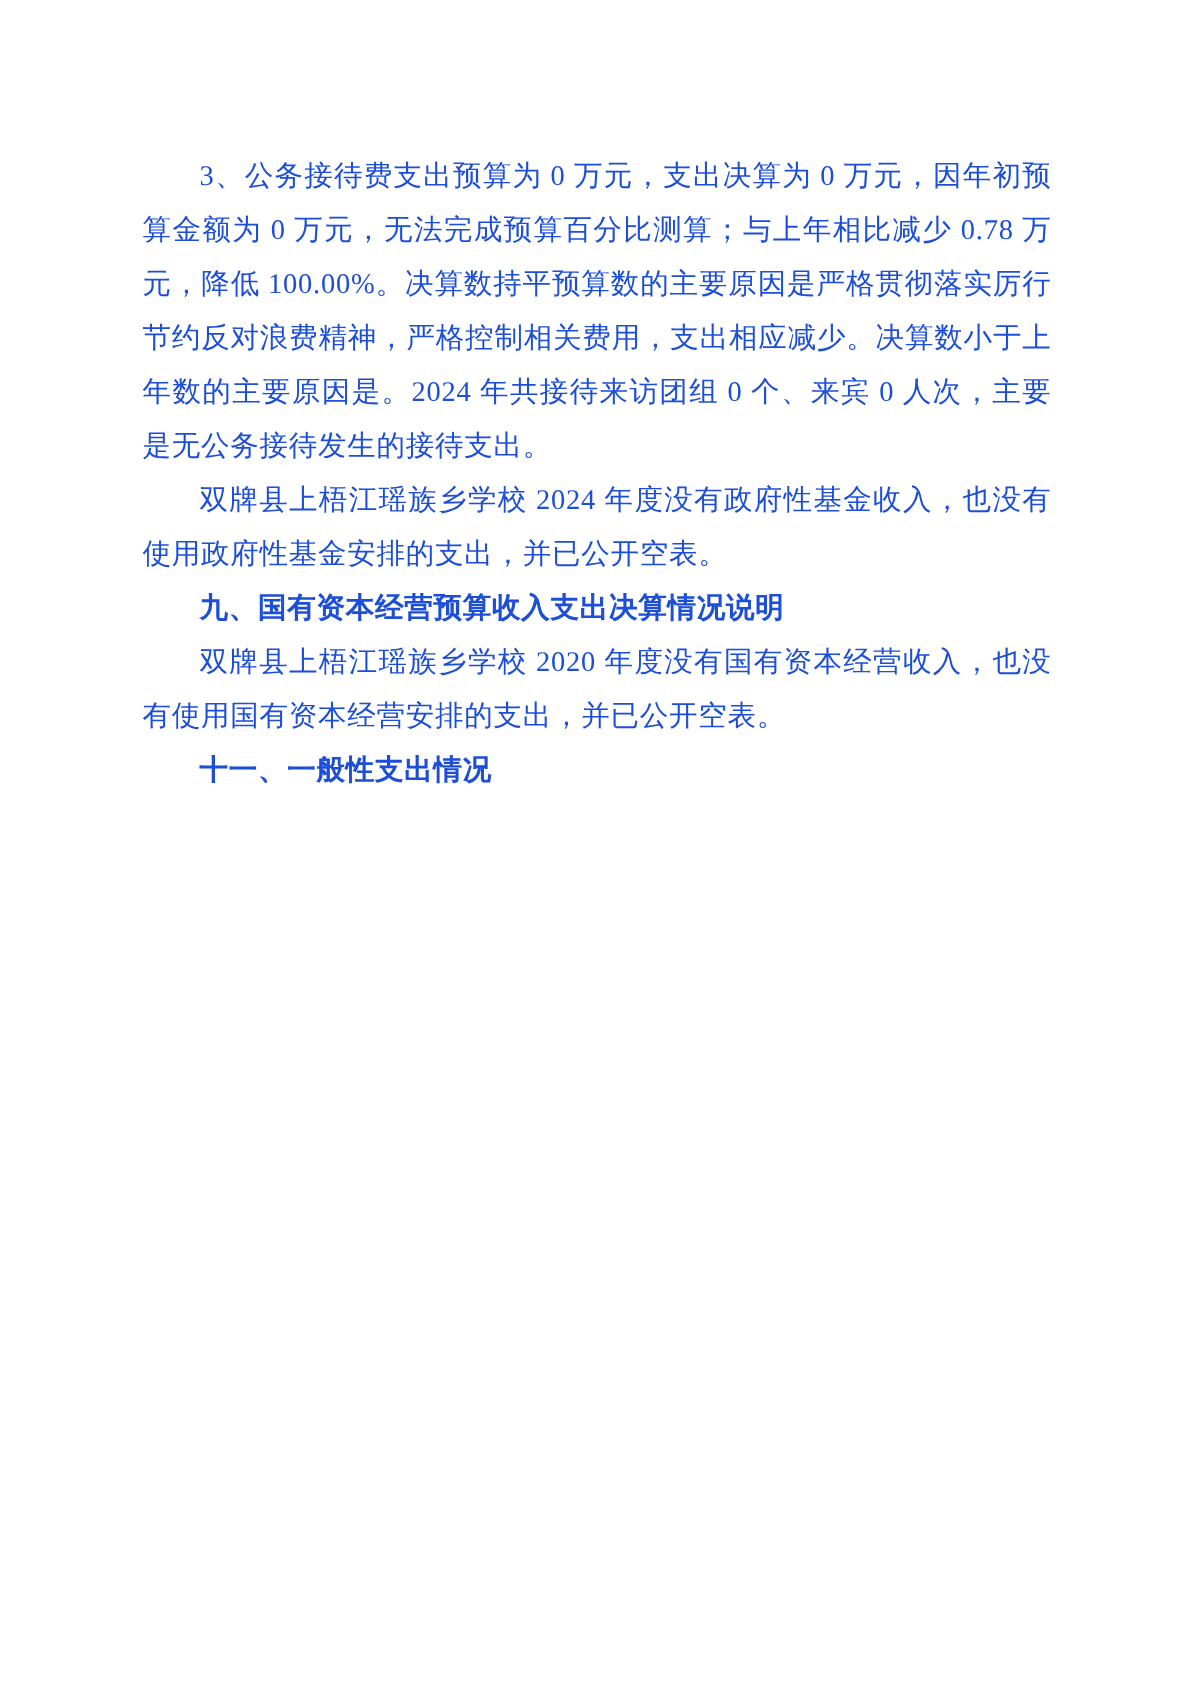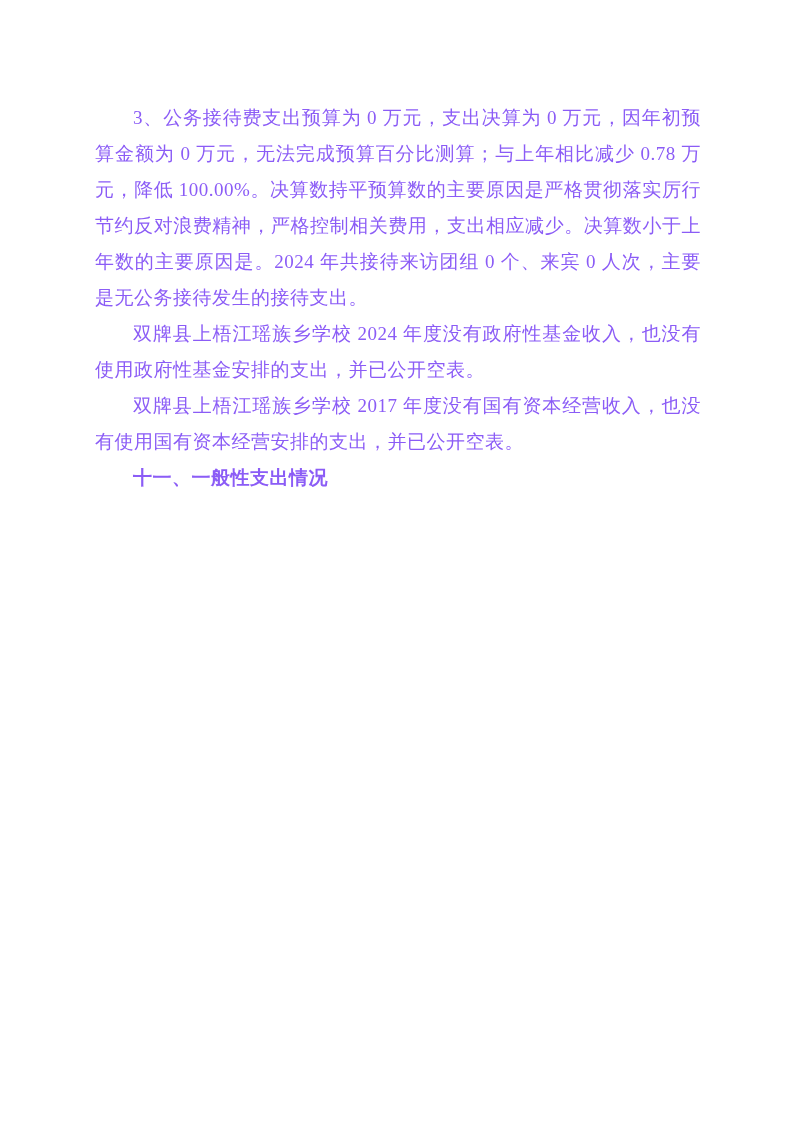--- a/index.html
+++ b/index.html
@@ -8,21 +8,21 @@
     background: #ffffff;
   }
   .page {
     position: relative;
     width: 793px;
     height: 1122px;
     box-sizing: border-box;
     background: #ffffff;
     padding: 100px 92px 0 95px;
     overflow: hidden;
-    color: #8b5cf6;
+    color: #1d4ed8;
     font-family: "Liberation Serif", "DejaVu Serif", serif;
     font-size: 19px;
     line-height: 36px;
     letter-spacing: 0.5px;
     text-align: justify;
   }
   .para {
     margin: 0;
     text-indent: 2em;
     font-weight: normal;
@@ -39,22 +39,23 @@
 </head>
 <body>
 
 <div class="page">
 
   <p class="para">3、公务接待费支出预算为 0 万元，支出决算为 0 万元，因年初预算金额为 0 万元，无法完成预算百分比测算；与上年相比减少 0.78 万元，降低 100.00%。决算数持平预算数的主要原因是严格贯彻落实厉行节约反对浪费精神，严格控制相关费用，支出相应减少。决算数小于上年数的主要原因是。2024 年共接待来访团组 0 个、来宾 0 人次，主要是无公务接待发生的接待支出。</p>
 
 
   <p class="para">双牌县上梧江瑶族乡学校 2024 年度没有政府性基金收入，也没有使用政府性基金安排的支出，并已公开空表。</p>
 
+  <h3 class="heading">九、国有资本经营预算收入支出决算情况说明</h3>
 
-  <p class="para">双牌县上梧江瑶族乡学校 2017 年度没有国有资本经营收入，也没有使用国有资本经营安排的支出，并已公开空表。</p>
+  <p class="para">双牌县上梧江瑶族乡学校 2020 年度没有国有资本经营收入，也没有使用国有资本经营安排的支出，并已公开空表。</p>
 
 
 
   <h3 class="heading">十一、一般性支出情况</h3>
 
 
 
 
 </div>
 

